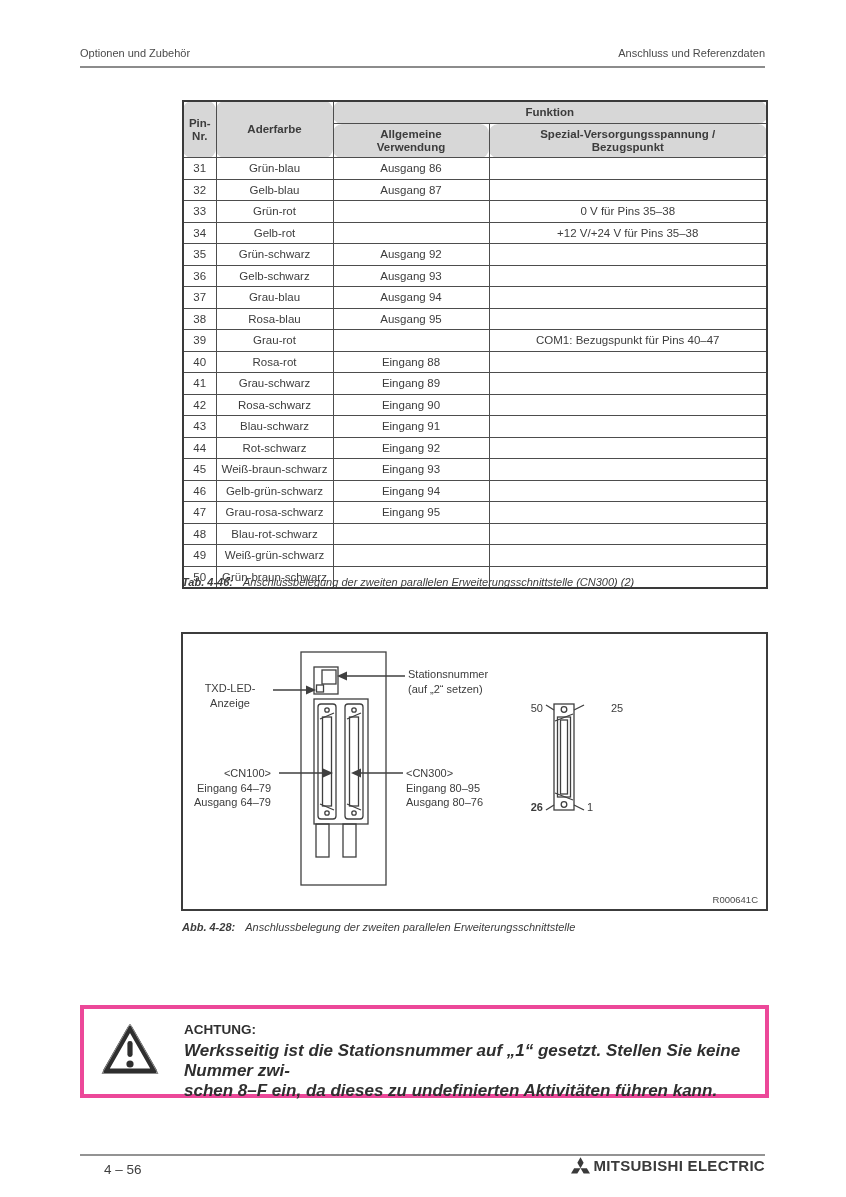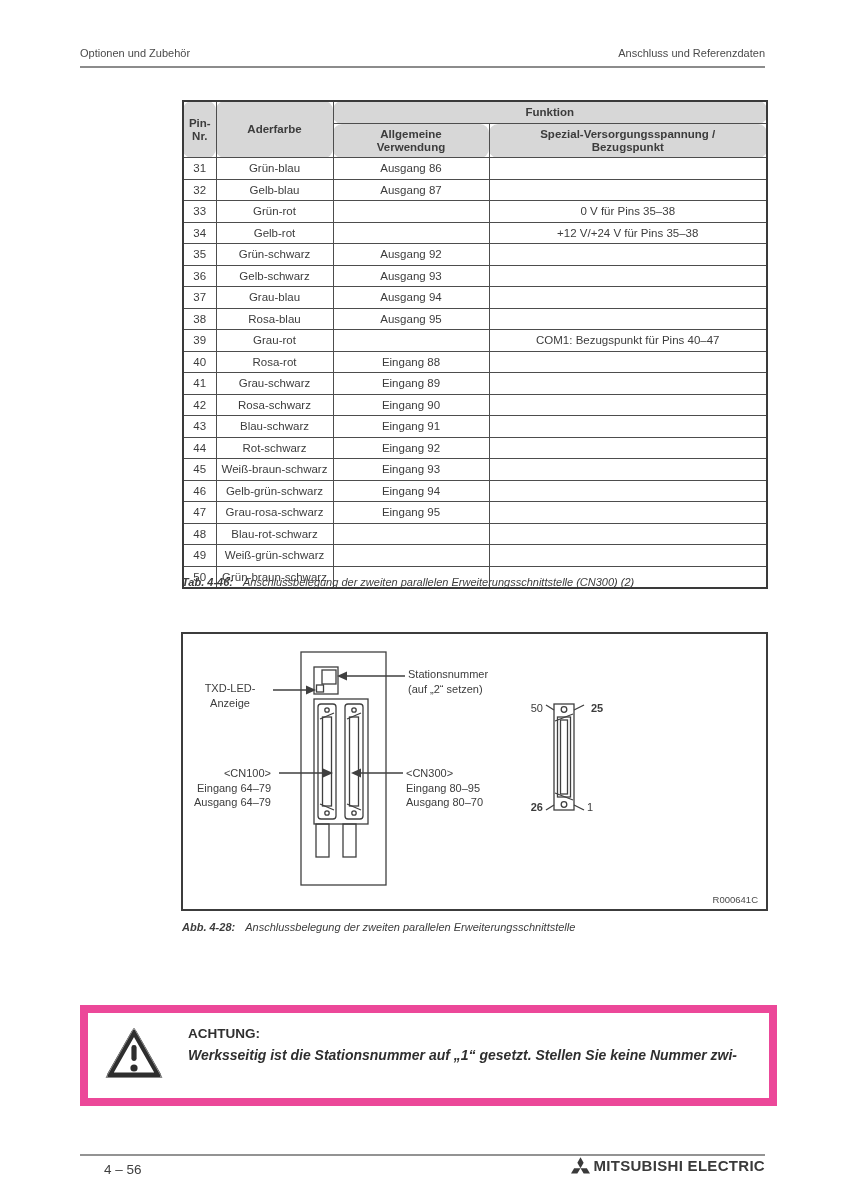--- a/index.html
+++ b/index.html
@@ -43,27 +43,27 @@
     position:absolute; left:181px; top:632px; width:583px; height:275px;
     border:2px solid #3c3c3c; background:#fff;
   }
   .figure svg.lineart { position:absolute; left:0; top:0; }
   .fig-label { position:absolute; font-size:11px; line-height:14.5px; color:#3c3c3c; white-space:pre; }
   .fig-ref { position:absolute; right:8px; bottom:4px; font-size:9.5px; color:#4a4a4a; }
 
   
   .warning {
     position:absolute; left:80px; top:1005px; width:681px; height:85px;
-    border:8px solid #ec4899; background:#fff;
+    border:4px solid #ec4899; background:#fff;
   }
   .warning .icon-wrap { position:absolute; left:17px; top:14px; }
   .warning .w-title { position:absolute; left:100px; top:13px; font-size:13.5px; font-weight:bold; color:#2f2f2f; }
   .warning .w-body {
     position:absolute; left:100px; top:32px; width:566px;
-    font-size:14px; font-weight:bold; font-style:italic; line-height:20px; color:#2f2f2f;
+    font-size:17px; font-weight:bold; font-style:italic; line-height:20px; color:#2f2f2f;
   }
 
   
   .footer-rule { position:absolute; left:80px; width:685px; top:1154px; border-top:2px solid #939393; }
   .footer-page { position:absolute; left:80px; top:1162px; font-size:13.5px; color:#3f3f3f;margin-left:24px; }
   .footer-brand {
     position:absolute; right:81px; top:1157px; display:flex; align-items:flex-start; gap:3px;
     font-size:15px; font-weight:bold; color:#3a3a3a; letter-spacing:0.3px;
   }
 </style>
@@ -285,45 +285,45 @@
         <line x1="391" y1="171" x2="401" y2="176"></line>
       </g>
     </svg>
 
     <div class="fig-label" style="left:6px; top:47px; width:82px; text-align:center;"><span>TXD-LED-</span><br><span>Anzeige</span></div>
 
     <div class="fig-label" style="left:225px; top:33px;"><span>Stationsnummer</span><br><span>(auf „2“ setzen)</span></div>
 
     <div class="fig-label" style="left:6px; top:132px; width:82px; text-align:right;"><span>&lt;CN100&gt;</span><br><span>Eingang 64–79</span><br><span>Ausgang 64–79</span></div>
 
-    <div class="fig-label" style="left:223px; top:132px;"><span>&lt;CN300&gt;</span><br><span>Eingang 80–95</span><br><span>Ausgang 80–70</span></div>
+    <div class="fig-label" style="left:223px; top:132px;"><span>&lt;CN300&gt;</span><br><span>Eingang 80–95</span><br><span>Ausgang 80–76</span></div>
 
     <div class="fig-label" style="left:332px; top:67px; width:28px; text-align:right;">50</div>
-    <div class="fig-label" style="left:408px; top:67px;font-weight:bold;">25</div>
+    <div class="fig-label" style="left:428px; top:67px;">25</div>
     <div class="fig-label" style="left:332px; top:166px; width:28px; text-align:right;font-weight:bold;">26</div>
     <div class="fig-label" style="left:404px; top:166px;">1</div>
 
     <div class="fig-ref">R000641C</div>
   </div>
 
   <div class="caption" style="top:921px;">
     <span class="cap-label">Abb. 4-28:</span><span>Anschlussbelegung der zweiten parallelen Erweiterungsschnittstelle</span>
   </div>
 
   <div class="warning">
     <div class="icon-wrap">
       <svg width="58" height="54" viewBox="0 0 58 54" fill="none">
         <polygon points="29,5 53.5,48 4.5,48" fill="#ffffff" stroke="#2e2e2e" stroke-width="5" stroke-linejoin="round"></polygon>
         <polygon points="29,1 57,50.5 1,50.5" fill="none" stroke="#8a8a8a" stroke-width="1" stroke-linejoin="round"></polygon>
         <rect x="26.4" y="18" width="5.2" height="16" rx="2.4" fill="#2e2e2e"></rect>
         <circle cx="29" cy="41" r="3.6" fill="#2e2e2e"></circle>
       </svg>
     </div>
     <div class="w-title">ACHTUNG:</div>
-    <div class="w-body"><span>Werksseitig ist die Stationsnummer auf „1“ gesetzt. Stellen Sie keine Nummer zwi-</span><br></div>
+    <div class="w-body"><span>Werksseitig ist die Stationsnummer auf „1“ gesetzt. Stellen Sie keine Nummer zwi-</span><br><span>schen 8–F ein, da dieses zu undefinierten Aktivitäten führen kann.</span></div>
   </div>
 
   <div class="footer-rule"></div>
   <div class="footer-page">4 – 56</div>
   <div class="footer-brand">
     <svg width="19" height="17" viewBox="0 0 22 19">
       <polygon points="11,0 14.65,6.3 11,12.6 7.35,6.3" fill="#3a3a3a"></polygon>
       <polygon points="11,12.6 7.35,18.9 0,18.9 3.65,12.6" fill="#3a3a3a"></polygon>
       <polygon points="11,12.6 14.65,18.9 22,18.9 18.35,12.6" fill="#3a3a3a"></polygon>
     </svg>

